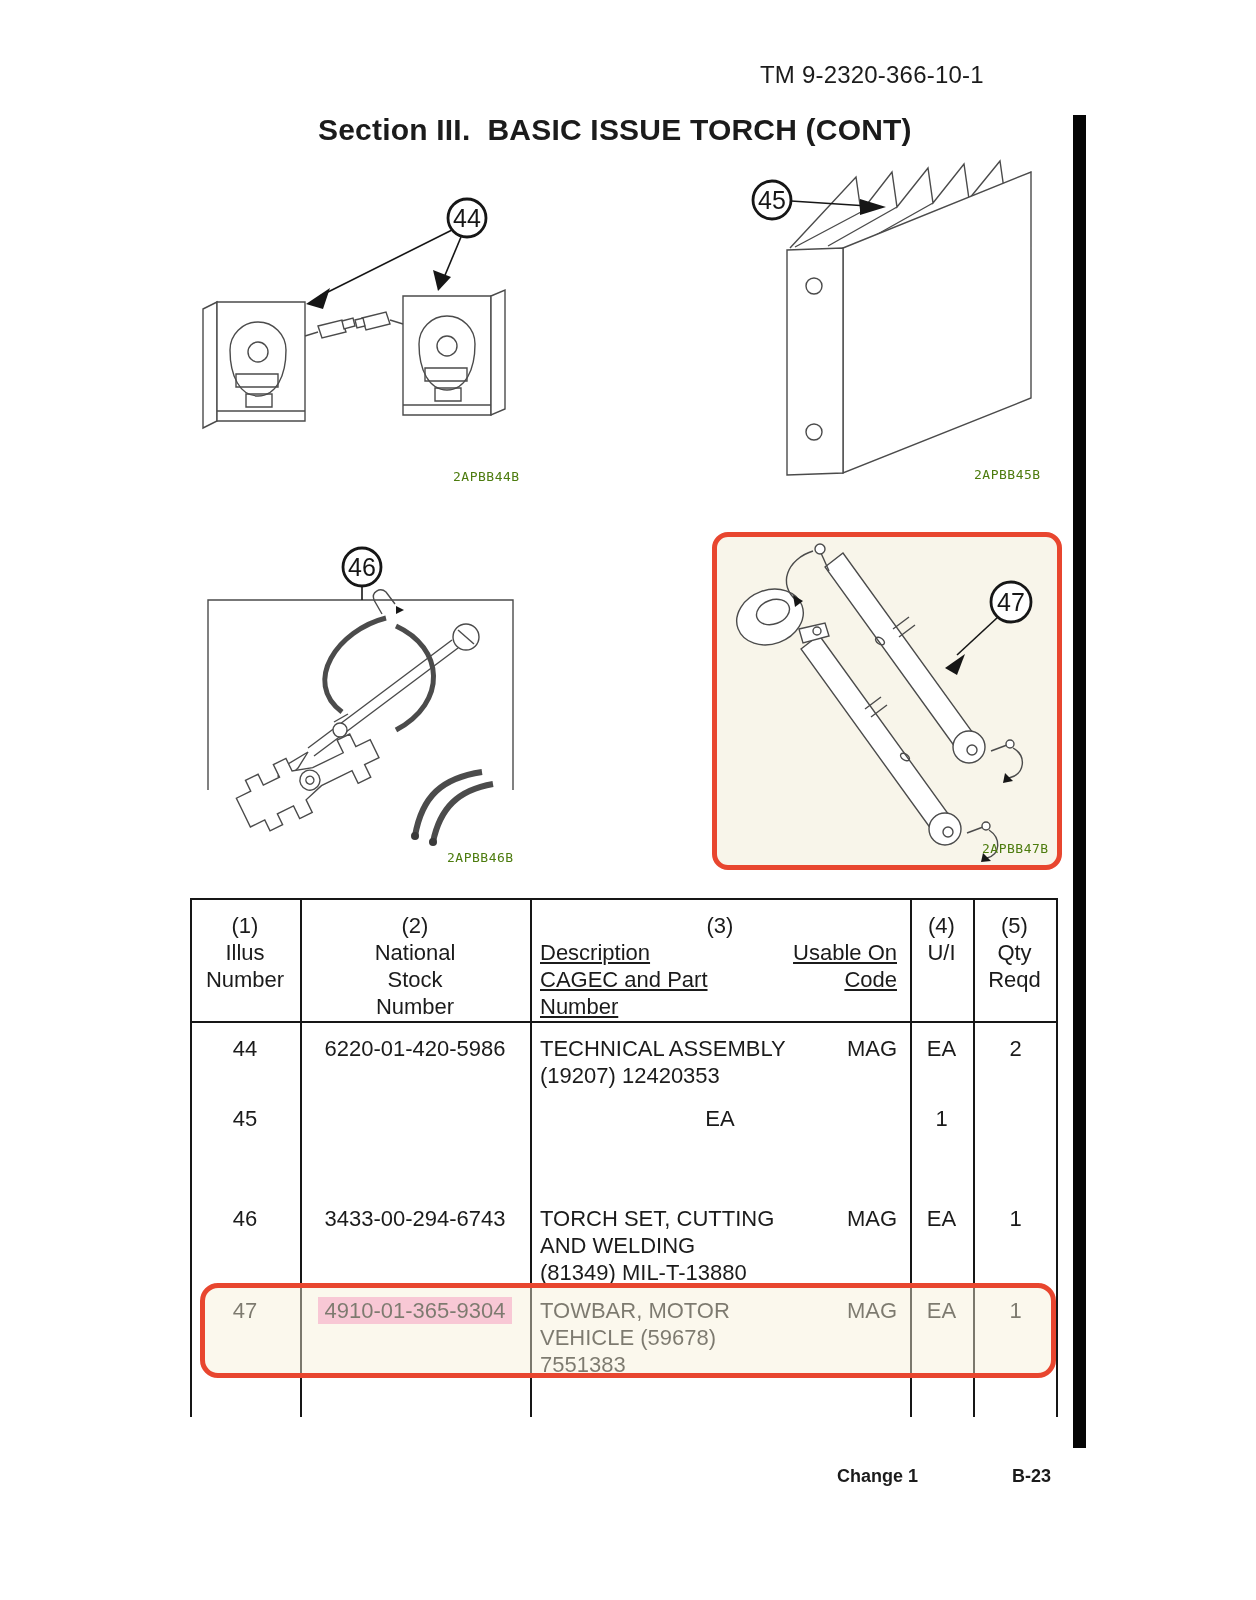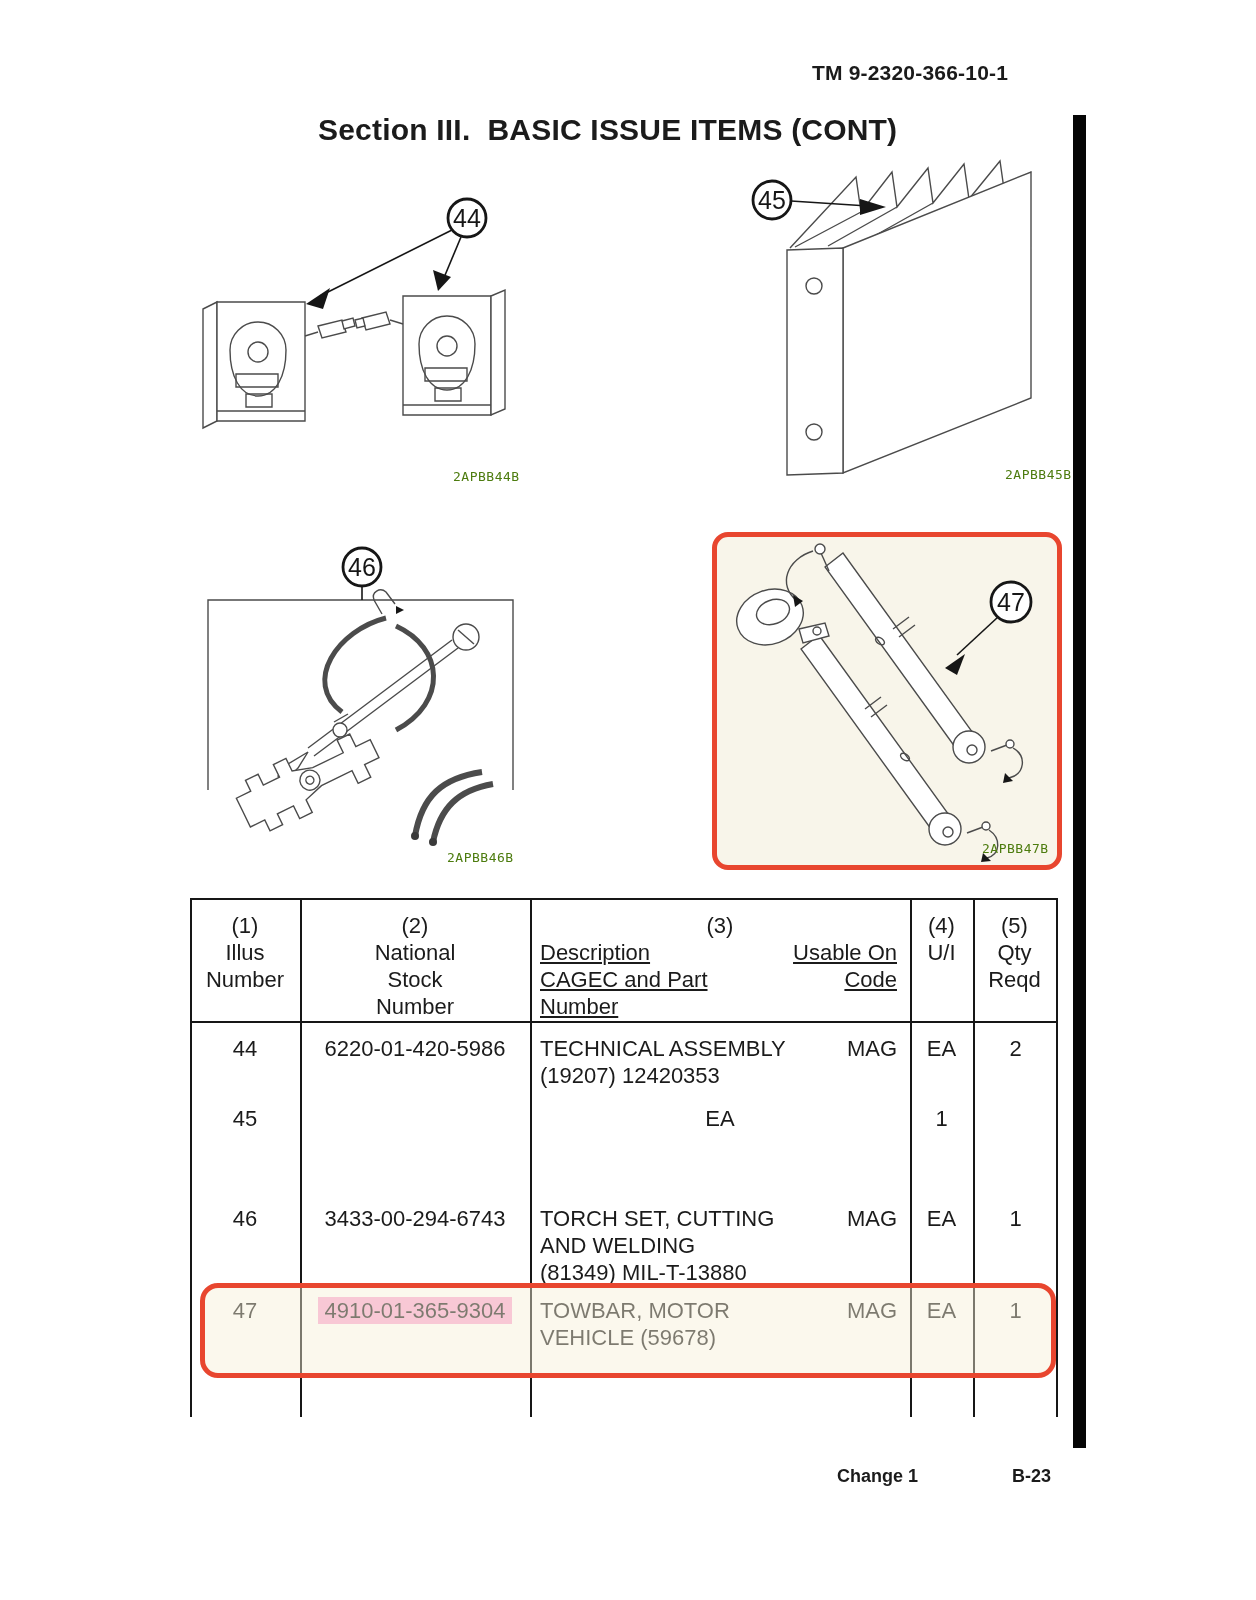--- a/index.html
+++ b/index.html
@@ -1,19 +1,19 @@
 <!DOCTYPE html>
 <html><head>
 <meta charset="utf-8">
 <style>
   html,body{margin:0;padding:0;background:#ffffff;}
   #page{position:relative;width:1256px;height:1600px;background:#ffffff;overflow:hidden;
         font-family:"Liberation Sans", sans-serif;color:#1b1b1b;}
   .abs{position:absolute;}
-  .tm{font-size:21px;font-weight:bold;text-align:center;letter-spacing:.2px;}
+  .tm{font-size:24px;font-weight:normal;text-align:left;letter-spacing:.2px;}
   .title{font-size:30px;font-weight:bold;white-space:pre;letter-spacing:.2px;}
   .changebar{background:#050505;}
   .caption{font-family:"DejaVu Sans Mono", monospace;font-size:13px;color:#4d7c0f;letter-spacing:.5px;}
   
   .vline{position:absolute;width:2px;background:#161616;}
   .hline{position:absolute;height:2px;background:#161616;}
   .hdr{position:absolute;text-align:center;font-size:22px;line-height:27px;}
   .hdr3line{display:flex;justify-content:space-between;padding:0 13px 0 10px;text-align:left;text-decoration:underline;}
   .row{position:absolute;left:190px;width:868px;display:grid;
        grid-template-columns:110px 230px 380px 63px 85px;font-size:22px;line-height:27px;}
@@ -36,21 +36,21 @@
   .arrowhd{fill:#161616;stroke:none;}
   .hose{stroke:#4b4b4b;stroke-width:5;fill:none;}
   .tube{stroke:#4b4b4b;stroke-width:6;fill:none;}
 </style>
 </head>
 <body>
 
 <div id="page">
 
   <div class="abs tm" style="left:760px;top:61px;width:300px;">TM 9-2320-366-10-1</div>
-  <div class="abs title" style="left:318px;top:113px;">Section III.  BASIC ISSUE ITEMS (CONT)</div>
+  <div class="abs title" style="left:318px;top:113px;">Section III.  BASIC ISSUE TORCH (CONT)</div>
 
   <div class="abs changebar" style="left:1073px;top:115px;width:13px;height:1333px;"></div>
 
   <svg class="abs" style="left:190px;top:178px;" width="340" height="310" viewBox="0 0 340 310">
 
     <path class="lnf" d="M13,131 L27,124 L27,243 L13,250 Z"></path>
     <rect class="lnf" x="27" y="124" width="88" height="119"></rect>
     <path class="ln" d="M40,172 a28,28 0 1 1 56,0 c0,26 -10,46 -28,46 c-18,0 -28,-20 -28,-46 z"></path>
     <circle class="ln" cx="68" cy="174" r="10"></circle>
     <rect class="ln" x="46" y="196" width="42" height="13"></rect>
@@ -90,21 +90,21 @@
 
     <path class="lnf" d="M47,95 L103,93 L103,318 L47,320 Z"></path>
     <circle class="ln" cx="74" cy="131" r="8"></circle>
     <circle class="ln" cx="74" cy="277" r="8"></circle>
 
     <line class="arrowln" x1="51" y1="46" x2="128" y2="51"></line>
     <polygon class="arrowhd" points="146,52 120,44 120,60"></polygon>
     <circle class="callout" cx="32" cy="45" r="19"></circle>
     <text class="callout-num" x="32" y="54" text-anchor="middle">45</text>
   </svg>
-  <div class="abs caption" style="left:1005px;top:467px;">2APBB45B</div>
+  <div class="abs caption" style="left:974px;top:467px;">2APBB45B</div>
 
   <svg class="abs" style="left:190px;top:540px;" width="330" height="320" viewBox="0 0 330 320">
 
     <path class="ln" d="M18,250 L18,60 L323,60 L323,250"></path>
 
     <path class="hose" d="M196,78 C148,90 112,142 152,172"></path>
     <path class="hose" d="M206,86 C254,108 258,162 206,190"></path>
 
     <path class="ln" d="M192,74 L184,60 C181,52 190,47 196,52 L205,64"></path>
     <polygon class="arrowhd" points="206,66 214,70 206,74"></polygon>
@@ -257,20 +257,21 @@
     <div class="c-center">47</div>
     <div class="c-center">
       <span class="nsn-hl">4910-01-365-9304</span>
     </div>
     <div class="c-desc">
       <div class="descline1">
           <span>TOWBAR, MOTOR</span>
           <span>MAG</span>
         </div>
       <div>VEHICLE (59678)</div>
+      <div>7551383</div>
     </div>
     <div class="c-center">EA</div>
     <div class="c-center">1</div>
   </div>
 
   <div class="abs rowbox" style="left:200px;top:1283px;width:856px;height:95px;"></div>
 
   <div class="abs footer" style="left:837px;top:1466px;">Change 1</div>
   <div class="abs footer" style="left:1012px;top:1466px;">B-23</div>
 

